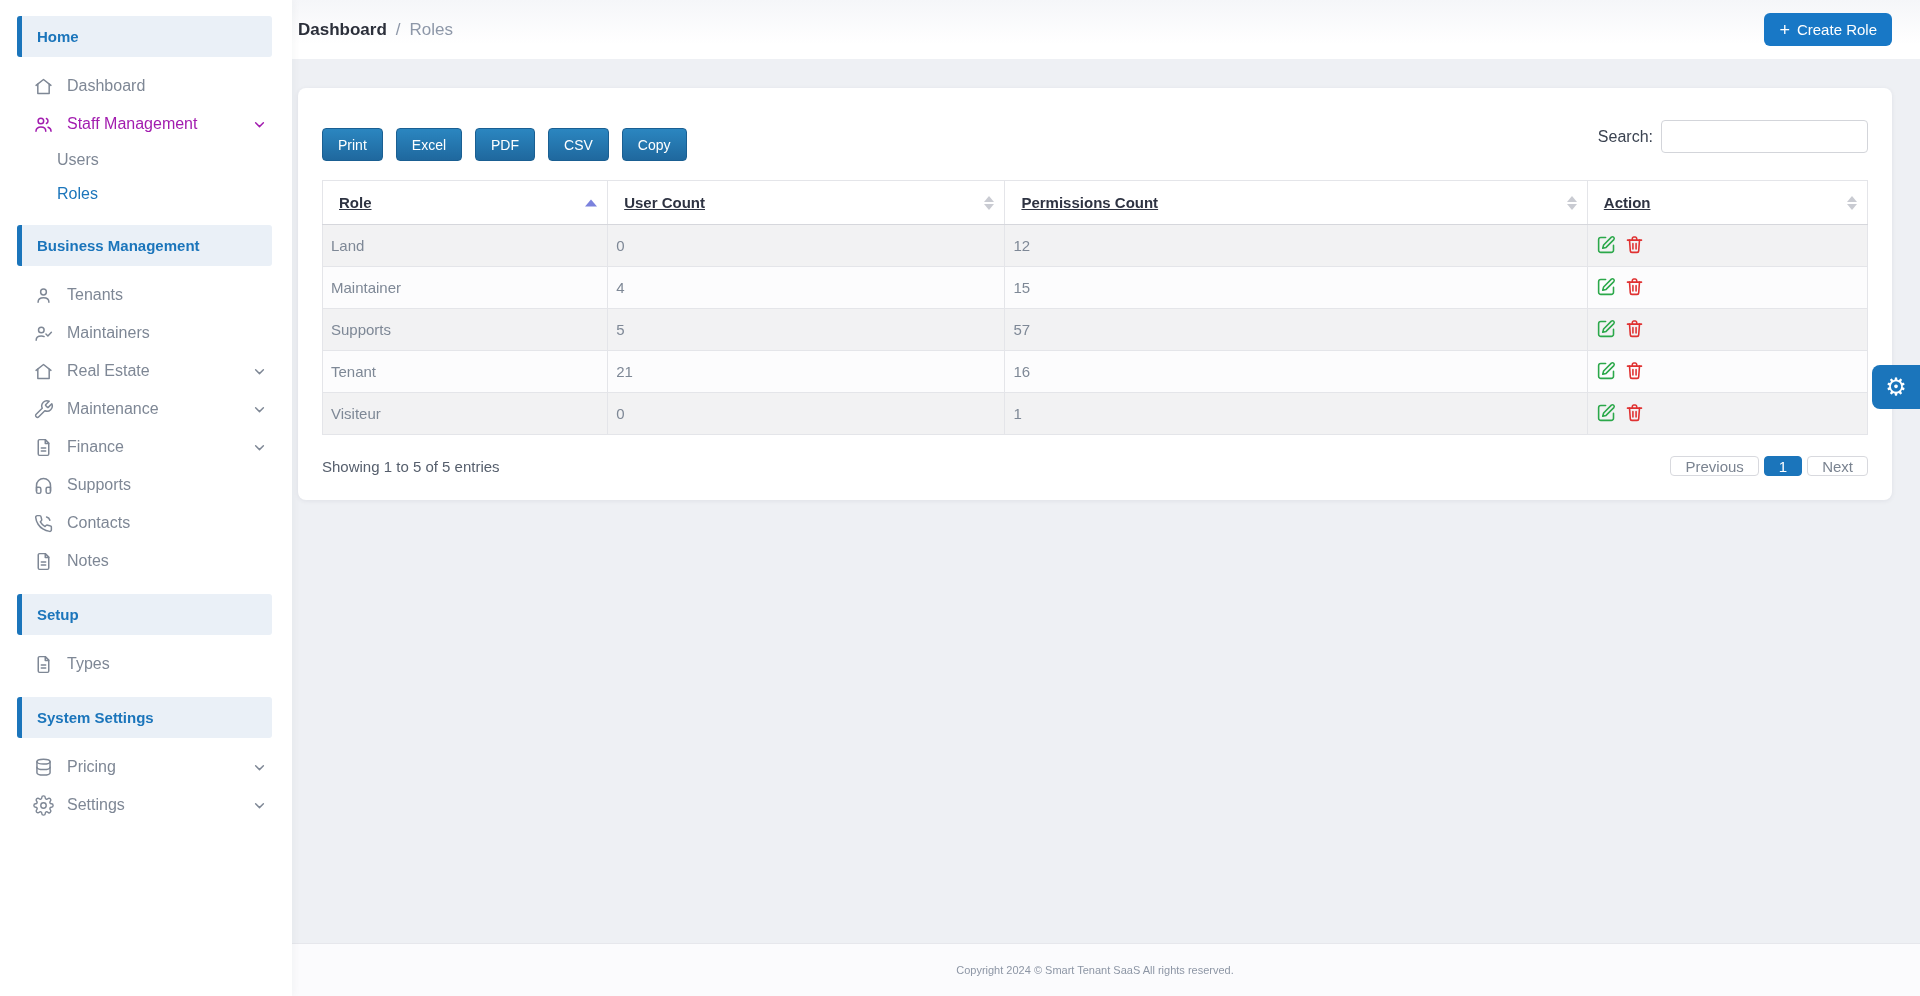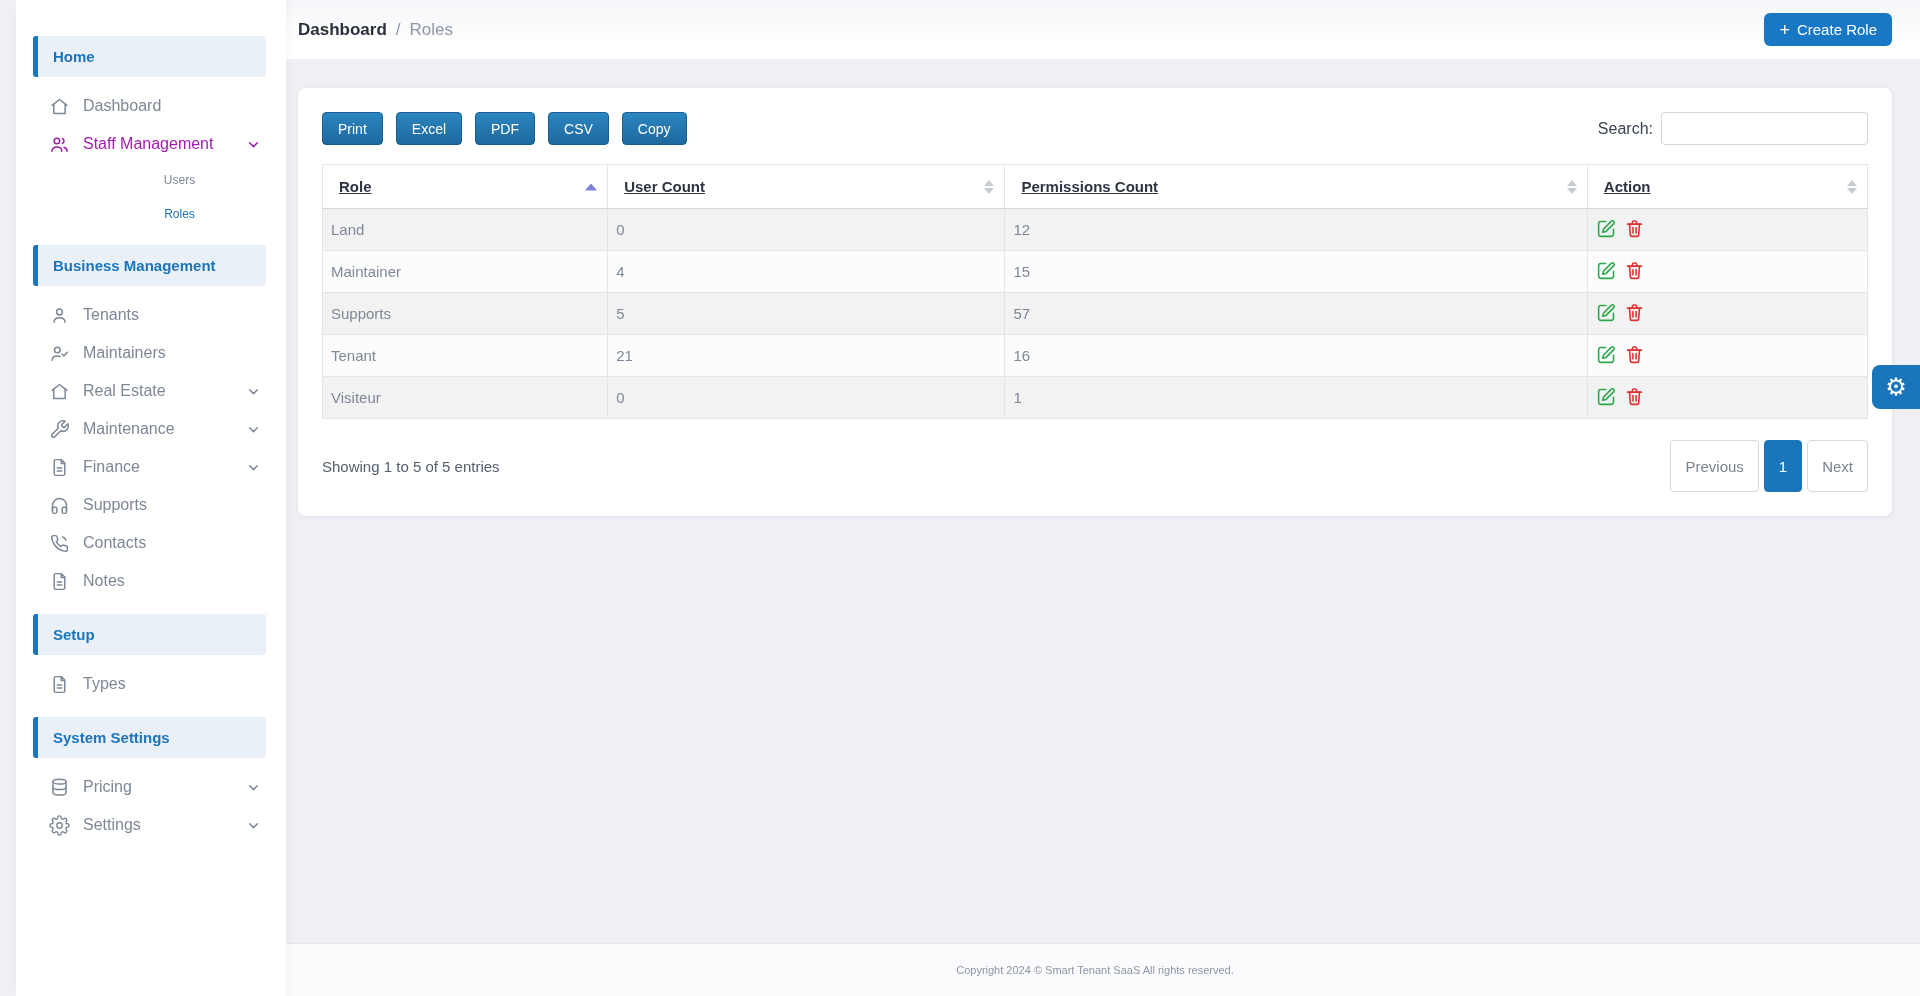--- a/index.html
+++ b/index.html
@@ -6,24 +6,24 @@
   html, body { width: 1920px; height: 996px; overflow: hidden; }
   body {
     font-family: "Liberation Sans", sans-serif;
     background: #eef0f4;
     color: #2b2f3a;
     position: relative;
   }
 
   
   .sidebar {
-    position: fixed; left: 16px; top: 0; width: 270px; height: 996px;
+    position: fixed; left: 0; top: 0; width: 292px; height: 996px;
     background: #ffffff; z-index: 5;
     box-shadow: 2px 0 8px rgba(30,40,60,0.04);
-    padding-top: 36px;
+    padding-top: 16px;
   }
   .nav-header {
     display: flex; align-items: center;
     height: 41px; margin: 14px 20px 10px 17px;
     background: #eaf0f7; border-left: 5px solid #1b75bb; border-radius: 3px;
     color: #1b75bb; font-weight: bold; font-size: 15px;
     padding-left: 15px;
   }
   .nav-header:first-child { margin-top: 0; }
   .nav-item {
@@ -32,21 +32,21 @@
     color: #7e8795; font-size: 16px; cursor: pointer;
   }
   .nav-item .icon { width: 21px; height: 21px; margin-right: 13px; display: inline-flex; }
   .nav-item .icon svg { width: 21px; height: 21px; }
   .nav-item.active { color: #a21caf; justify-content: space-between; }
   .nav-item .chev { margin-left: auto; display: inline-flex; }
   .nav-item .chev svg { width: 17px; height: 17px; }
   .nav-subitem {
     display: flex; align-items: center;
     height: 34px; padding-left: 57px;
-    color: #7e8795; font-size: 12px; cursor: pointer; justify-content: center;
+    color: #7e8795; font-size: 16px; cursor: pointer;
   }
   .nav-subitem.active { color: #1b75bb; }
 
   
   .main { margin-left: 270px; height: 996px; display: flex; flex-direction: column; }
 
   .topbar {
     height: 59px; flex: 0 0 59px;
     background: linear-gradient(180deg, #f5f6f9 0%, #ffffff 75%);
     display: flex; align-items: center; justify-content: space-between;
@@ -69,21 +69,21 @@
     background: #ffffff; border-radius: 8px;
     box-shadow: 0 1px 5px rgba(25,35,60,0.07);
     padding: 24px;
   }
   .toolbar { display: flex; align-items: center; justify-content: space-between; margin-bottom: 19px; }
   .export-group { display: flex; gap: 13px; }
   .dt-btn {
     background: linear-gradient(180deg, #2b86c0 0%, #1f689e 100%);
     border: 1px solid #1a5f92; border-radius: 4px;
     color: #fff; font-size: 14px; font-family: inherit;
-    height: 33px; padding: 4px 15px; cursor: pointer;
+    height: 33px; padding: 4px 15px; cursor: pointer; margin-top: 16px;
   }
   .search-wrap { display: flex; align-items: center; gap: 8px; font-size: 16px; color: #3a4250; }
   .search-wrap input {
     width: 207px; height: 33px;
     border: 1px solid #d3d5da; border-radius: 4px;
     font-family: inherit; font-size: 15px; padding: 0 10px; color: #3a4250;
     outline: none; background: #fff;
   }
 
   
@@ -105,21 +105,21 @@
   .tri-down { width: 0; height: 0; border-left: 5px solid transparent; border-right: 5px solid transparent; border-top: 6px solid #c9cbd2; }
   .sort-asc .tri-up { border-bottom-color: #7b82dd; border-left-width: 6px; border-right-width: 6px; border-bottom-width: 7px; }
   .action-cell { display: flex; align-items: center; gap: 7px; }
   .icon-btn { background: none; border: none; padding: 0; cursor: pointer; display: inline-flex; }
   .icon-btn svg { width: 21px; height: 21px; }
 
   .table-bottom { display: flex; align-items: center; justify-content: space-between; margin-top: 21px; }
   .dt-info { font-size: 15px; color: #555e6c; text-align: right; }
   .pagination { display: flex; gap: 5px; }
   .page-btn {
-    height: 52px; padding: 0 14px; min-width: 36px;
+    height: 20px; padding: 0 14px; min-width: 36px;
     background: #fff; border: 1px solid #d8d9de; border-radius: 4px;
     color: #7a8390; font-size: 15px; font-family: inherit; cursor: pointer;
   }
   .page-btn.active { background: #1b75bb; border-color: #1b75bb; color: #fff; }
 
   
   .footer {
     margin-top: auto; height: 53px; flex: 0 0 53px;
     background: #fbfbfd; border-top: 1px solid #e6e7ec;
     display: flex; align-items: center; justify-content: center;

